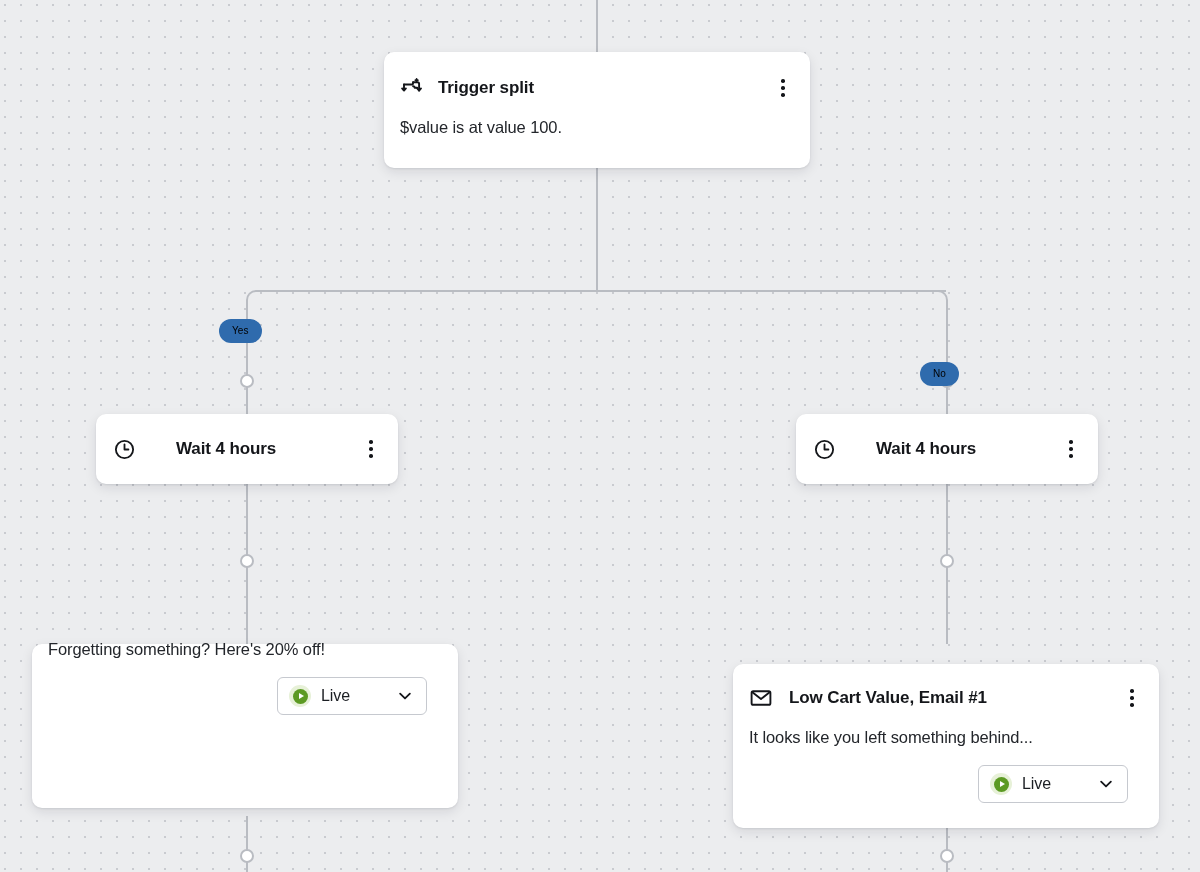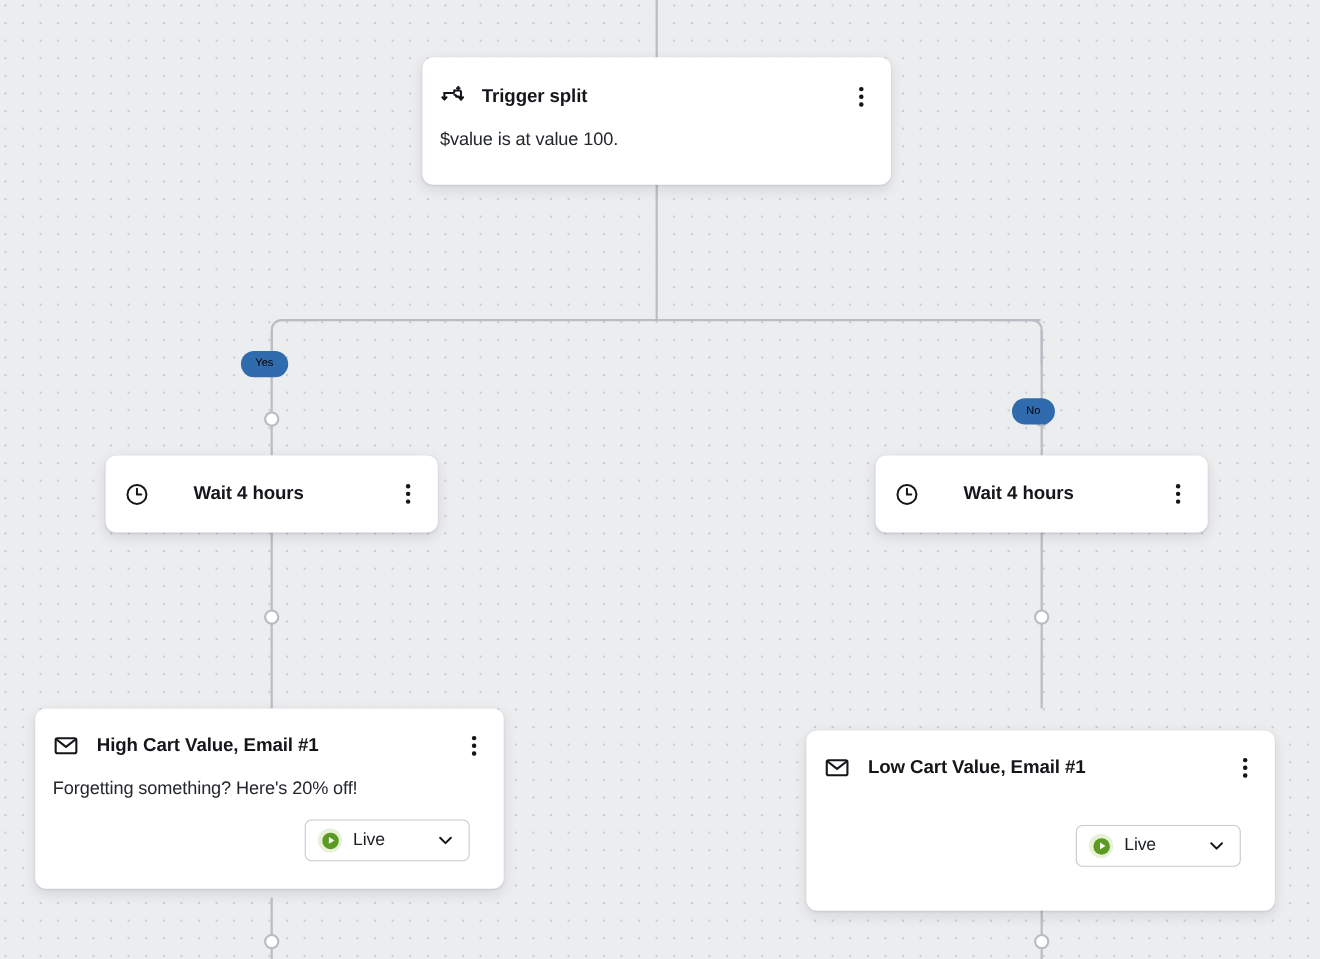--- a/index.html
+++ b/index.html
@@ -322,34 +322,20 @@
       <span class="card-title">Wait 4 hours</span>
       <span class="kebab">
         <i></i>
           <i></i>
           <i></i>
       </span>
     </div>
   </div>
 
   <div class="card card-email" id="card-email-yes">
-    <div class="card-header">
-      <span class="card-icon">
-        <svg width="24" height="24" viewBox="0 0 24 24" fill="none" stroke="currentColor" stroke-width="1.9" stroke-linecap="round" stroke-linejoin="round">
-          <rect x="2.6" y="5.2" width="18.8" height="13.6" rx="1.6"></rect>
-          <path d="M3.4 6.3 L12 13 L20.6 6.3"></path>
-        </svg>
-      </span>
-      <span class="card-title">High Cart Value, Email #1</span>
-      <span class="kebab">
-        <i></i>
-          <i></i>
-          <i></i>
-      </span>
-    </div>
     <div class="card-body">Forgetting something? Here's 20% off!</div>
     <div class="status-row">
       <div class="status-select">
         <span class="status-dot">
           <span>
               <b></b>
             </span>
         </span>
         <span class="status-label">Live</span>
         <span class="chev">
@@ -369,20 +355,21 @@
           <path d="M3.4 6.3 L12 13 L20.6 6.3"></path>
         </svg>
       </span>
       <span class="card-title">Low Cart Value, Email #1</span>
       <span class="kebab">
         <i></i>
           <i></i>
           <i></i>
       </span>
     </div>
+    <div class="card-body">It looks like you left something behind...</div>
     <div class="status-row">
       <div class="status-select">
         <span class="status-dot">
           <span>
               <b></b>
             </span>
         </span>
         <span class="status-label">Live</span>
         <span class="chev">
           <svg width="18" height="18" viewBox="0 0 24 24" fill="none" stroke="currentColor" stroke-width="2.4" stroke-linecap="round" stroke-linejoin="round">

